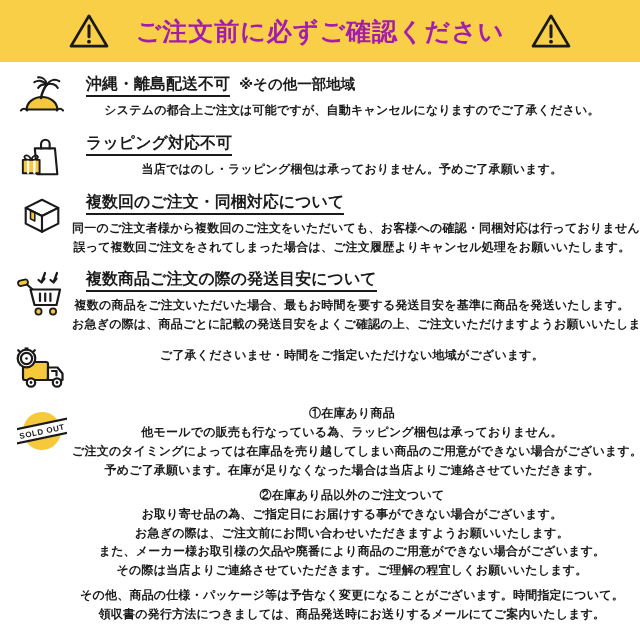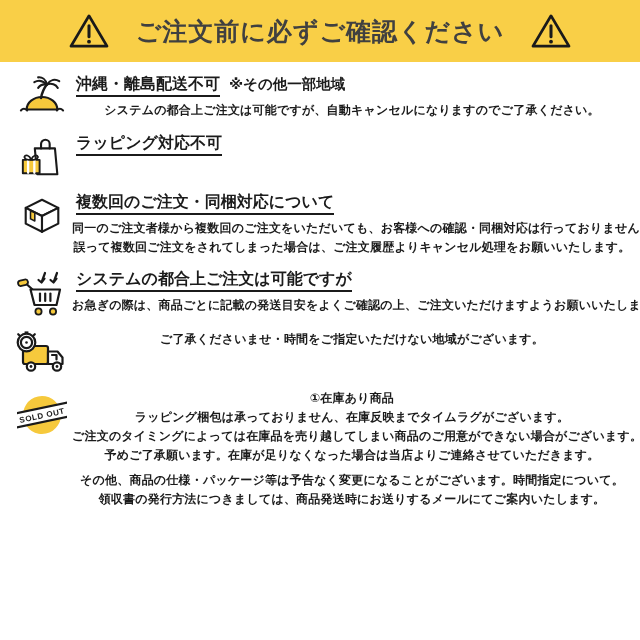--- a/index.html
+++ b/index.html
@@ -6,44 +6,44 @@
   body{
     width:640px;height:640px;overflow:hidden;background:#ffffff;
     font-family:"Liberation Sans","DejaVu Sans",sans-serif;
     color:#1b1b1b;
   }
   .banner{
     height:62px;background:#F9CF47;
     display:flex;align-items:center;justify-content:center;gap:26px;
   }
   .banner-title{
-    font-size:25px;font-weight:800;letter-spacing:1px;color:#404040;
+    font-size:25px;font-weight:800;letter-spacing:1px;color:#a21caf;
   }
   .warn-svg{display:block;}
   .content{padding:12px 8px 0 12px;}
   .section{display:flex;margin-bottom:12px;}
   .icon-cell{
     width:60px;flex:none;display:flex;justify-content:center;
     align-items:flex-start;padding-top:1px;
   }
   .text-cell{flex:1;min-width:0;}
   .sec-title{
-    font-size:16px;font-weight:700;margin:0 0 4px 4px;line-height:1.25;
+    font-size:16px;font-weight:700;margin:0 0 4px 14px;line-height:1.25;
     white-space:nowrap;
   }
   .sec-title .main{
     display:inline-block;border-bottom:2px solid #1b1b1b;padding-bottom:1px;
   }
   .sec-title .suffix{margin-left:9px;font-size:14.5px;}
   .body-line{
     font-size:12px;font-weight:600;line-height:1.58;letter-spacing:0.2px;
     white-space:nowrap;
     text-align:center;
   }
-  .para{margin-bottom:6px;}
+  .para{margin-bottom:6px;font-family:Liberation Mono, monospace;}
   .para:last-child{margin-bottom:0;}
 </style>
 </head>
 <body>
 
 <div class="banner">
   <span>
     <svg class="warn-svg" width="42" height="38" viewBox="0 0 44 40">
       <path d="M22 4 L41 36 H3 Z" fill="none" stroke="#1A1A1A" stroke-width="2.8" stroke-linejoin="round"></path>
       <line x1="22" y1="14.5" x2="22" y2="26" stroke="#1A1A1A" stroke-width="3.2" stroke-linecap="round"></line>
@@ -89,20 +89,21 @@
         <path d="M23 15 V10.5 a4.5 4.5 0 0 1 9 0 V15"></path>
         <rect x="4" y="27" width="17.5" height="14" fill="#F6C93C" stroke="#1A1A1A" stroke-width="2"></rect>
         <line x1="9.5" y1="27.5" x2="9.5" y2="40.5" stroke="#ffffff" stroke-width="2.4"></line>
         <line x1="16" y1="27.5" x2="16" y2="40.5" stroke="#ffffff" stroke-width="2.4"></line>
         <path d="M12.7 26.5 c-2 -4.5 -6 -5.5 -7.2 -2.5 c1.2 3 4.5 3.2 7.2 2.5 Z" stroke-width="1.8"></path>
         <path d="M12.7 26.5 c2 -4.5 6 -5.5 7.2 -2.5 c-1.2 3 -4.5 3.2 -7.2 2.5 Z" stroke-width="1.8"></path>
       </svg>
     </div>
     <div class="text-cell">
       <div class="sec-title"><span class="main">ラッピング対応不可</span></div>
+      <div class="body-line">当店ではのし・ラッピング梱包は承っておりません。予めご了承願います。</div>
     </div>
   </div>
 
   <div class="section">
     <div class="icon-cell">
       <svg width="48" height="46" viewBox="0 0 48 48" fill="none" stroke="#1A1A1A" stroke-width="2.2" stroke-linecap="round" stroke-linejoin="round">
         <path d="M24 7 L41 15.5 L24 24 L7 15.5 Z" fill="#ffffff"></path>
         <path d="M7 15.5 V32 L24 40.5 V24 Z" fill="#ffffff"></path>
         <path d="M41 15.5 V32 L24 40.5 V24 Z" fill="#ffffff"></path>
         <path d="M12 18.5 V27 L16.5 29.2 V20.7 Z" fill="#F6C93C" stroke-width="1.6"></path>
@@ -124,21 +125,22 @@
         <line x1="24" y1="23.5" x2="24" y2="31"></line>
         <line x1="29.2" y1="23.5" x2="29.2" y2="31"></line>
         <line x1="34.4" y1="23.5" x2="34.4" y2="31"></line>
         <circle cx="22.5" cy="41.5" r="3.1" fill="#F6C93C" stroke-width="1.8"></circle>
         <circle cx="37" cy="41.5" r="3.1" fill="#F6C93C" stroke-width="1.8"></circle>
         <path d="M29 3 L25.5 12.5 M25.5 12.5 L22.5 10 M25.5 12.5 L28.5 8.6"></path>
         <path d="M41 3 L37.5 12.5 M37.5 12.5 L34.5 10 M37.5 12.5 L40.5 8.6"></path>
       </svg>
     </div>
     <div class="text-cell">
-      <div class="sec-title"><span class="main">システムの都合上ご注文は可能ですが</span></div>
+      <div class="sec-title"><span class="main">複数商品ご注文の際の発送目安について</span></div>
+      <div class="body-line">複数の商品をご注文いただいた場合、最もお時間を要する発送目安を基準に商品を発送いたします。</div>
       <div class="body-line">お急ぎの際は、商品ごとに記載の発送目安をよくご確認の上、ご注文いただけますようお願いいたします。</div>
     </div>
   </div>
 
   <div class="section">
     <div class="icon-cell">
       <svg width="56" height="46" viewBox="0 0 56 46" fill="none" stroke="#1A1A1A" stroke-width="2.2" stroke-linecap="round" stroke-linejoin="round">
         <rect x="9" y="15" width="25" height="18" rx="2" fill="#F6C93C"></rect>
         <path d="M34 20.5 H43.5 L48.5 26.5 V33 H34 Z" fill="#ffffff"></path>
         <path d="M38 24 h4.5 v4.5"></path>
@@ -167,23 +169,30 @@
           <rect x="-3" y="18" width="56" height="14" fill="#ffffff"></rect>
           <line x1="-3" y1="18" x2="53" y2="18" stroke="#1A1A1A" stroke-width="2.2"></line>
           <line x1="-3" y1="32" x2="53" y2="32" stroke="#1A1A1A" stroke-width="2.2"></line>
           <text x="25" y="28.3" text-anchor="middle" font-size="8" font-weight="bold" letter-spacing="0.6" fill="#1A1A1A">SOLD OUT</text>
         </g>
       </svg>
     </div>
     <div class="text-cell">
       <div class="para">
         <div class="body-line">①在庫あり商品</div>
-        <div class="body-line">ラッピング梱包は承っておりません、在庫反映までタイムラグがございます。</div>
+        <div class="body-line">他モールでの販売も行なっている為、ラッピング梱包は承っておりません。</div>
         <div class="body-line">ご注文のタイミングによっては在庫品を売り越してしまい商品のご用意ができない場合がございます。</div>
         <div class="body-line">予めご了承願います。在庫が足りなくなった場合は当店よりご連絡させていただきます。</div>
+      </div>
+      <div class="para">
+        <div class="body-line">②在庫あり品以外のご注文ついて</div>
+        <div class="body-line">お取り寄せ品の為、ご指定日にお届けする事ができない場合がございます。</div>
+        <div class="body-line">お急ぎの際は、ご注文前にお問い合わせいただきますようお願いいたします。</div>
+        <div class="body-line">また、メーカー様お取引様の欠品や廃番により商品のご用意ができない場合がございます。</div>
+        <div class="body-line">その際は当店よりご連絡させていただきます。ご理解の程宜しくお願いいたします。</div>
       </div>
       <div class="para">
         <div class="body-line">その他、商品の仕様・パッケージ等は予告なく変更になることがございます。時間指定について。</div>
         <div class="body-line">領収書の発行方法につきましては、商品発送時にお送りするメールにてご案内いたします。</div>
       </div>
     </div>
   </div>
 
 </div>
 

